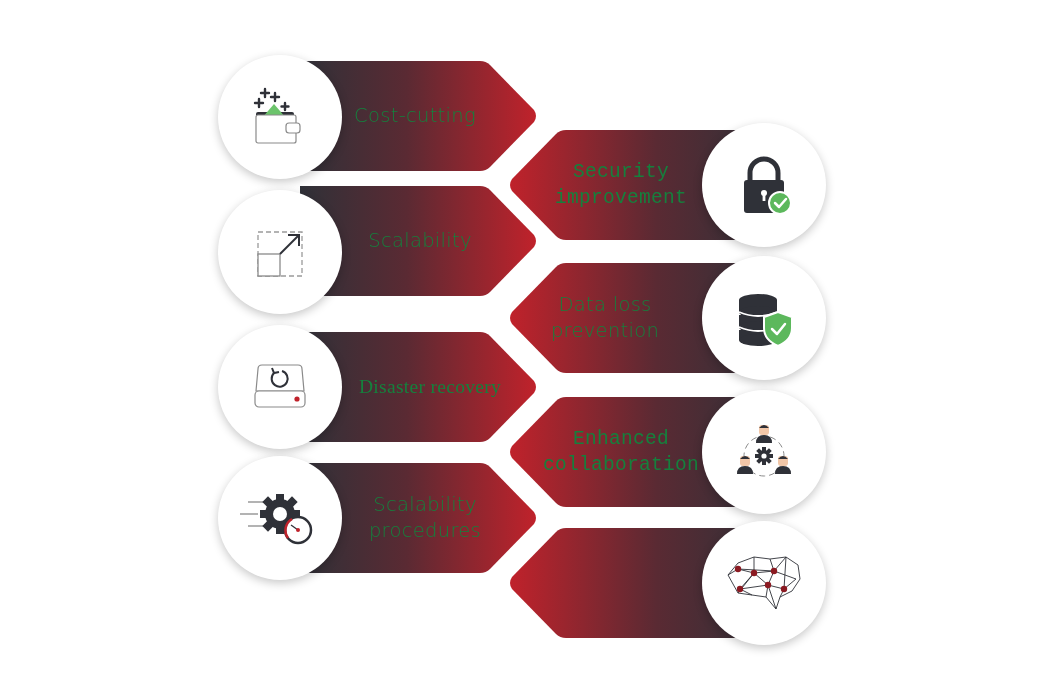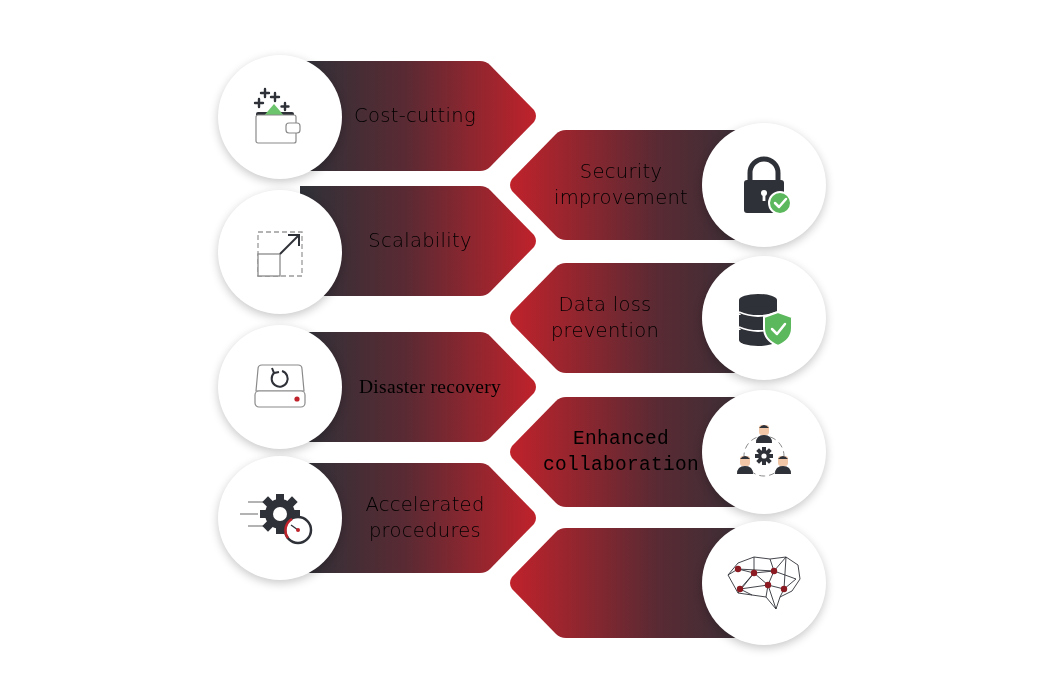--- a/index.html
+++ b/index.html
@@ -1,20 +1,20 @@
 <!DOCTYPE html>
 <html><head>
 <meta charset="utf-8">
 <style>
   html,body{margin:0;padding:0;background:#ffffff;}
   body{width:1042px;height:695px;position:relative;overflow:hidden;font-family:"DejaVu Sans","Liberation Sans",sans-serif;}
   .stage{position:absolute;left:0;top:0;width:1042px;height:695px;}
   .banner{position:absolute;height:110px;}
   .banner svg{position:absolute;left:0;top:0;}
-  .label{position:absolute;top:0;height:110px;display:flex;align-items:center;justify-content:center;text-align:center;color:#000000;font-size:19.5px;line-height:26px;font-weight:300;letter-spacing:0.3px;}
+  .label{position:absolute;top:0;height:110px;display:flex;align-items:center;justify-content:center;text-align:center;color:#15803d;font-size:19.5px;line-height:26px;font-weight:300;letter-spacing:0.3px;}
   .circle{position:absolute;width:124px;height:124px;border-radius:50%;background:#ffffff;box-shadow:0 3px 10px rgba(0,0,0,0.22);display:flex;align-items:center;justify-content:center;}
   .circle svg{display:block;}
 </style>
 </head>
 <body>
 
 <svg width="0" height="0" style="position:absolute">
   <defs>
     <linearGradient id="gradL" x1="0" y1="0" x2="1" y2="0">
       <stop offset="0" stop-color="#2f3138"></stop>
@@ -80,21 +80,21 @@
       <circle cx="49" cy="42" r="2.6" fill="#c0222b"></circle>
       <path d="M26 16 A8 8 0 1 0 34 14" fill="none" stroke="#2f3138" stroke-width="2"></path>
       <path d="M24 11 L26 16 L31 15" fill="none" stroke="#2f3138" stroke-width="2"></path>
     </svg>
   </div>
 
   <div class="banner" style="left:300px;top:463px;width:240px;">
     <svg width="240" height="110" viewBox="0 0 240 110">
       <path d="M0,0 L180,0 Q186,0 190,4 L234,49 Q238,55 234,61 L190,106 Q186,110 180,110 L0,110 Z" fill="url(#gradL)"></path>
     </svg>
-    <div class="label" style="left:40px;width:170px;">Accelerated procedures</div>
+    <div class="label" style="left:40px;width:170px;">Scalability procedures</div>
   </div>
   <div class="circle" style="left:218px;top:456px;">
     <svg width="88" height="64" viewBox="0 0 88 64">
       <g stroke="#8a8a8a" stroke-width="1.3">
         <path d="M12 16 H28"></path>
           <path d="M4 28 H22"></path>
           <path d="M12 40 H28"></path>
       </g>
       <g fill="#2f3138">
         <circle cx="44" cy="28" r="15"></circle>
@@ -107,21 +107,21 @@
         <rect x="28" y="36" width="8" height="8" transform="rotate(45 32 40)"></rect>
       </g>
       <circle cx="44" cy="28" r="7" fill="#ffffff"></circle>
       <circle cx="62" cy="44" r="13" fill="#ffffff" stroke="#2f3138" stroke-width="2.5"></circle>
       <path d="M52 52 A13 13 0 0 1 56 33" fill="none" stroke="#c0222b" stroke-width="2.5"></path>
       <path d="M62 44 L55 39" stroke="#2f3138" stroke-width="1.3"></path>
       <circle cx="62" cy="44" r="2" fill="#c0222b"></circle>
     </svg>
   </div>
 
-  <div class="banner" style="left:506px;top:130px;width:270px;">
+  <div class="banner" style="left:506px;top:130px;width:270px;font-family:Liberation Mono, monospace;">
     <svg width="270" height="110" viewBox="0 0 270 110">
       <path d="M270,0 L60,0 Q54,0 50,4 L6,49 Q2,55 6,61 L50,106 Q54,110 60,110 L270,110 Z" fill="url(#gradR)"></path>
     </svg>
     <div class="label" style="left:30px;width:170px;">Security improvement</div>
   </div>
   <div class="circle" style="left:702px;top:123px;">
     <svg width="60" height="60" viewBox="0 0 60 60">
       <path d="M16 26 V18 A14 14 0 0 1 44 18 V26" fill="none" stroke="#2f3138" stroke-width="5"></path>
       <rect x="10" y="25" width="40" height="33" rx="3" fill="#2f3138"></rect>
       <circle cx="30" cy="38" r="3" fill="#ffffff"></circle>

